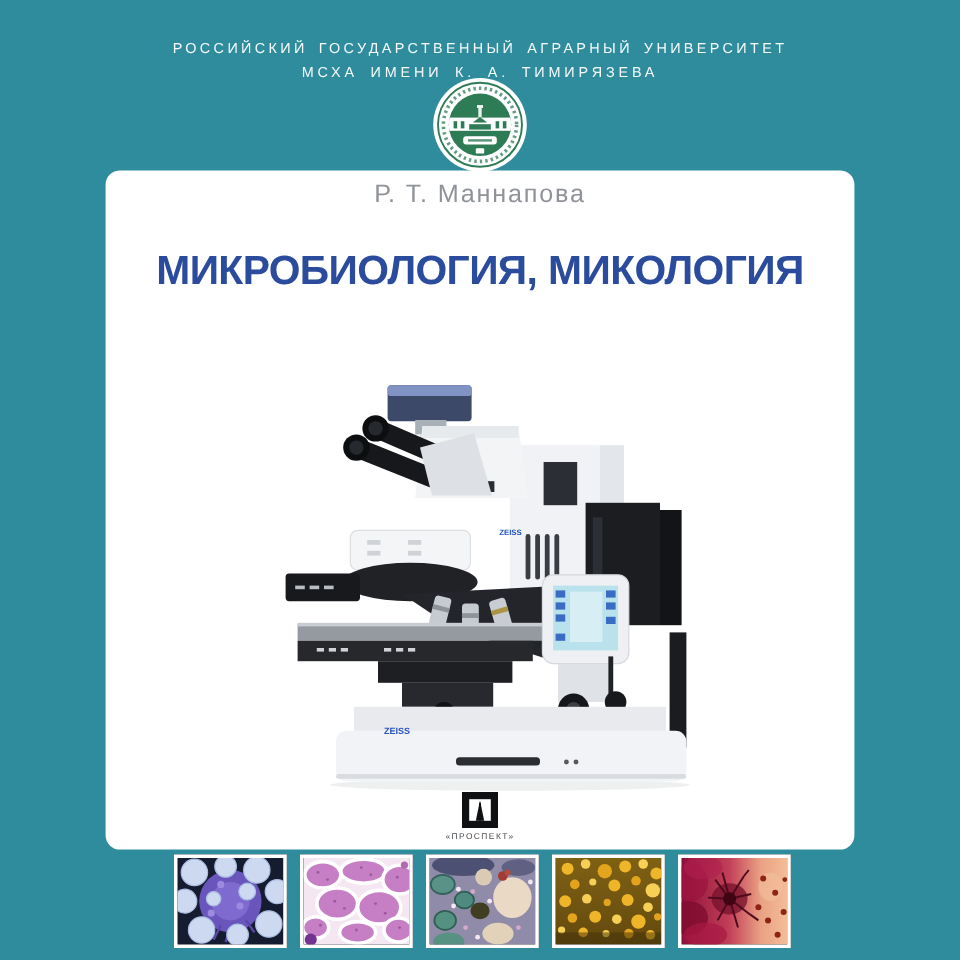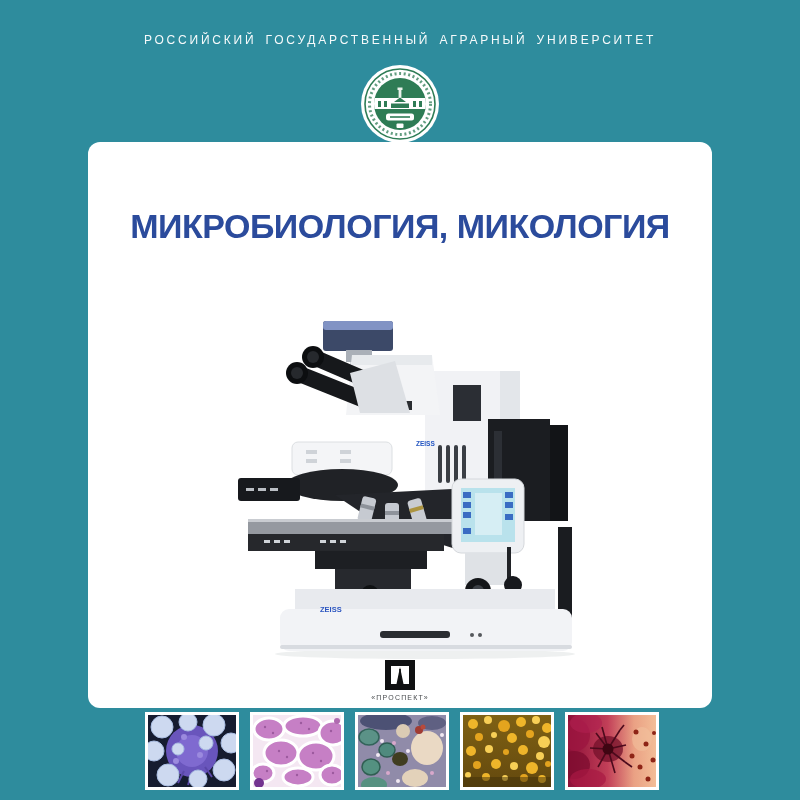--- a/index.html
+++ b/index.html
@@ -36,20 +36,21 @@
   .tile svg{display:block;}
   .t1{left:145px;} .t2{left:250px;} .t3{left:355px;} .t4{left:460px;} .t5{left:565px;}
 </style>
 </head>
 <body>
 
 <div class="cover">
 
   <div class="univ">
     <div class="l1">РОССИЙСКИЙ ГОСУДАРСТВЕННЫЙ АГРАРНЫЙ УНИВЕРСИТЕТ</div>
+    <div class="l2">МСХА ИМЕНИ К. А. ТИМИРЯЗЕВА</div>
   </div>
 
   <svg class="emblem" viewBox="0 0 80 80">
     <circle cx="40" cy="40" r="39" fill="#ffffff"></circle>
     <circle cx="40" cy="40" r="35" fill="none" stroke="#2e7c55" stroke-width="1.6"></circle>
     <circle cx="40" cy="40" r="30.5" fill="none" stroke="#2e7c55" stroke-width="3" stroke-dasharray="2 2.6" opacity="0.75"></circle>
     <circle cx="40" cy="40" r="26" fill="#2e7c55"></circle>
     <clipPath id="sealclip">
         <circle cx="40" cy="40" r="26"></circle>
       </clipPath>
@@ -66,20 +67,21 @@
         <rect x="31" y="39.5" width="18" height="4.5"></rect>
       </g>
       <rect x="26" y="49.5" width="28" height="7" rx="2.5" fill="#ffffff"></rect>
       <rect x="30" y="52" width="20" height="2" fill="#2e7c55" opacity="0.8"></rect>
       <rect x="36.5" y="59.5" width="7" height="4.5" rx="1" fill="#ffffff"></rect>
     </g>
   </svg>
 
   <div class="panel"></div>
 
+  <div class="author">Р. Т. Маннапова</div>
 
   <div class="title">
     <div>МИКРОБИОЛОГИЯ, МИКОЛОГИЯ</div>
   </div>
 
   <svg class="scope" viewBox="0 0 360 350">
 
     <ellipse cx="205" cy="341" rx="150" ry="5" fill="rgba(40,60,70,0.08)"></ellipse>
 
     <rect x="103" y="8" width="70" height="30" rx="3" fill="#3c4968"></rect>

